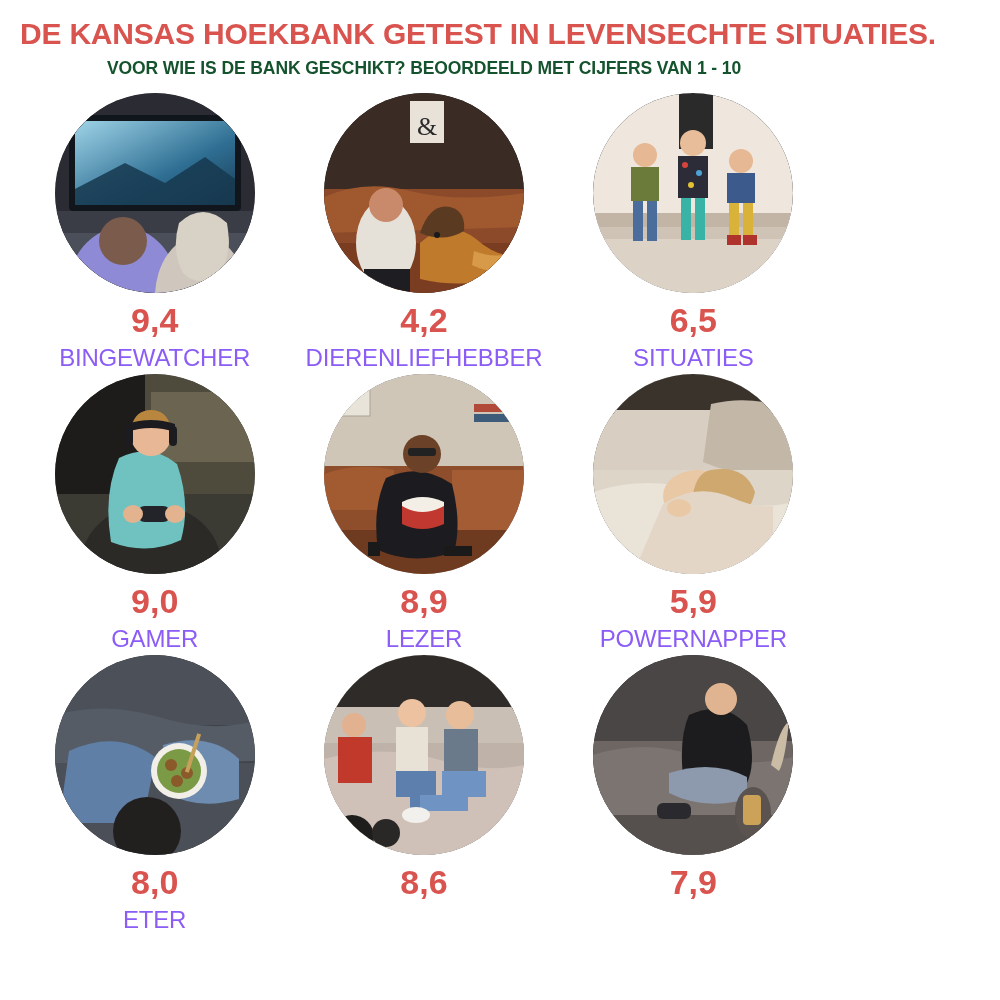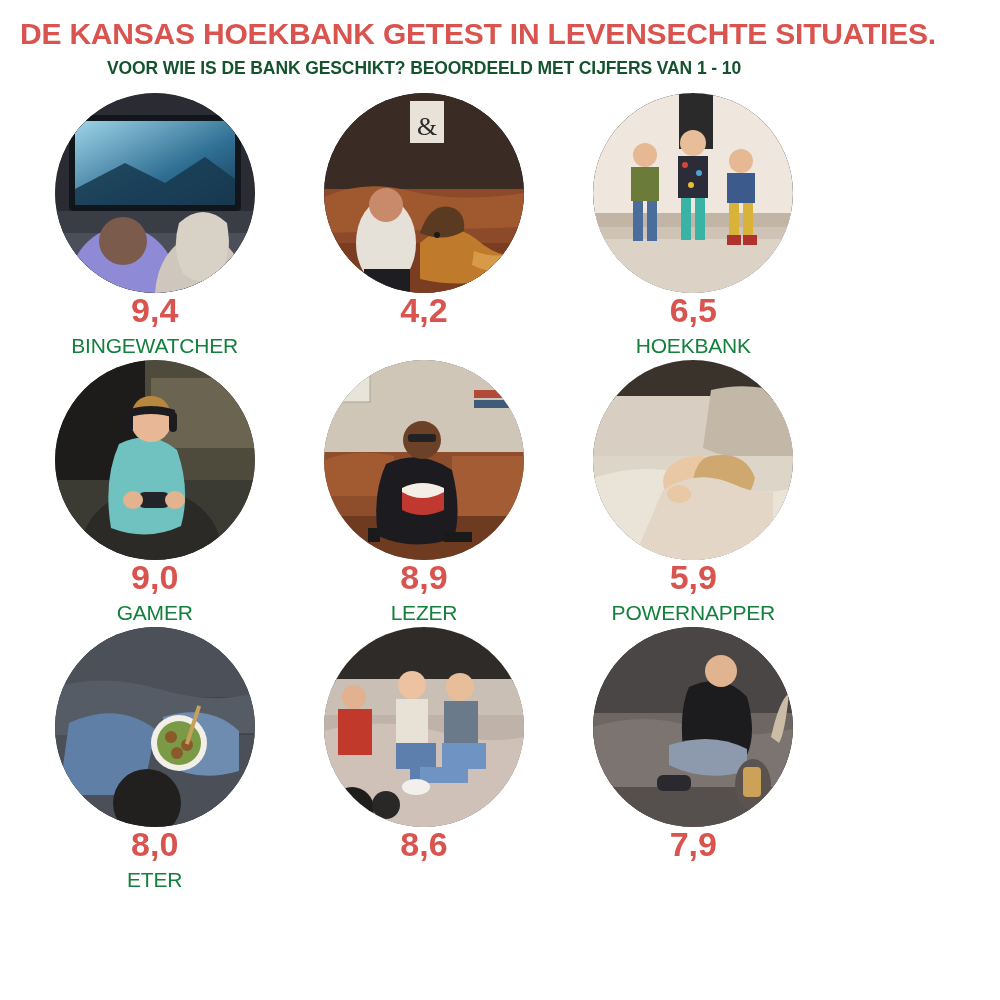--- a/index.html
+++ b/index.html
@@ -61,24 +61,25 @@
     overflow: hidden;
     position: relative;
     background: #555;
   }
   .photo svg { display: block; }
   .score {
     color: #d9534f;
     font-weight: bold;
     font-size: 34px;
     line-height: 1;
+    margin-top: 10px;
   }
   .label {
-    color: #15803d;
-    font-size: 21px;
+    color: #8b5cf6;
+    font-size: 24px;
     letter-spacing: -0.2px;
     margin-top: 7px;
     white-space: nowrap;
   }
 </style>
 </head>
 <body>
 
 <div class="page">
 
@@ -139,20 +140,21 @@
             <circle cx="62" cy="112" r="17" fill="#c98a6b"></circle>
             <rect x="40" y="176" width="46" height="40" fill="#1e1e22"></rect>
             <path d="M96 150 q28 -26 56 -4 q16 14 30 16 l0 22 q-44 12 -86 2 Z" fill="#c07a2c"></path>
             <path d="M96 140 q10 -30 30 -26 q16 4 14 24 q-20 12 -44 2 Z" fill="#5b3a22"></path>
             <circle cx="113" cy="142" r="3" fill="#1a1a1a"></circle>
             <path d="M150 158 q22 8 36 2 l4 16 q-22 6 -42 -4 Z" fill="#d79a48"></path>
           </g>
         </svg>
       </div>
       <div class="score">4,2</div>
+      <div class="label">DIERENLIEFHEBBER</div>
     </div>
 
     <div class="cell">
       <div class="photo">
         <svg width="200" height="200" viewBox="0 0 200 200">
           <defs>
               <clipPath id="c3">
                 <circle cx="100" cy="100" r="100"></circle>
               </clipPath>
             </defs>
@@ -182,21 +184,21 @@
               <path d="M134 80 h28 v30 h-28 z" fill="#3d5a8c"></path>
               <rect x="136" y="110" width="10" height="34" fill="#d9b23a"></rect>
               <rect x="150" y="110" width="10" height="34" fill="#d9b23a"></rect>
               <rect x="134" y="142" width="14" height="10" fill="#b0322c"></rect>
               <rect x="150" y="142" width="14" height="10" fill="#b0322c"></rect>
             </g>
           </g>
         </svg>
       </div>
       <div class="score">6,5</div>
-      <div class="label">HOEKBANK</div>
+      <div class="label">SITUATIES</div>
     </div>
 
     <div class="cell">
       <div class="photo">
         <svg width="200" height="200" viewBox="0 0 200 200">
           <defs>
               <clipPath id="c4">
                 <circle cx="100" cy="100" r="100"></circle>
               </clipPath>
             </defs>

